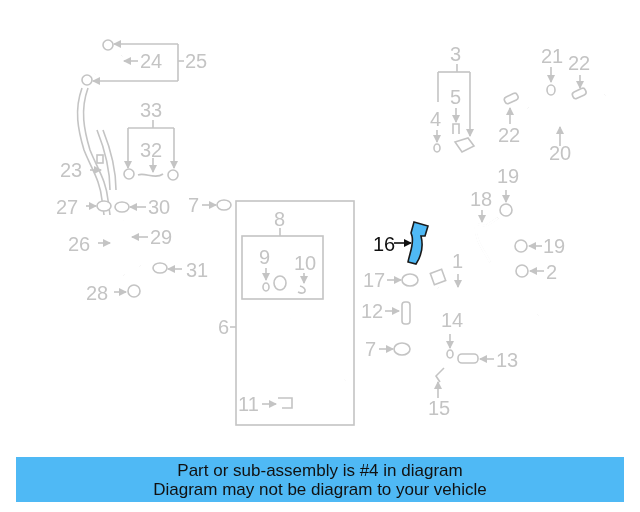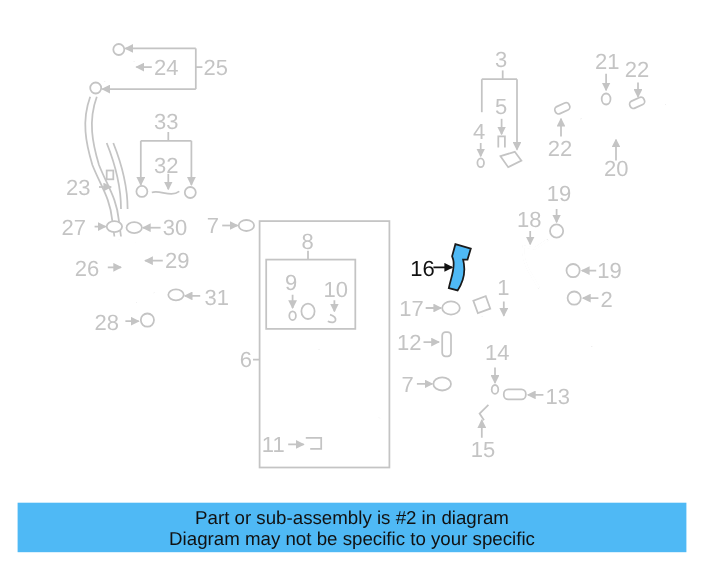--- a/index.html
+++ b/index.html
@@ -205,15 +205,15 @@
     <line class="ln" x1="510" y1="124" x2="510" y2="108" marker-end="url(#ah)"></line>
     <text class="lbl" x="498" y="142">22</text>
     <path class="ln" d="M528,108 C535,118 550,120 570,115 C590,110 600,100 605,95" stroke-width="8"></path>
     <path d="M528,108 C535,118 550,120 570,115 C590,110 600,100 605,95" stroke="#fff" stroke-width="5" fill="none"></path>
     <line class="ln" x1="560" y1="146" x2="560" y2="127" marker-end="url(#ah)"></line>
     <text class="lbl" x="549" y="160">20</text>
   </g>
 </svg>
 
 <div id="banner">
-  <span>Part or sub-assembly is #2 in diagram</span>
-  <span>Diagram may not be specific to your specific</span>
+  <span>Part or sub-assembly is #4 in diagram</span>
+  <span>Diagram may not be diagram to your vehicle</span>
 </div>
 
 </body></html>

